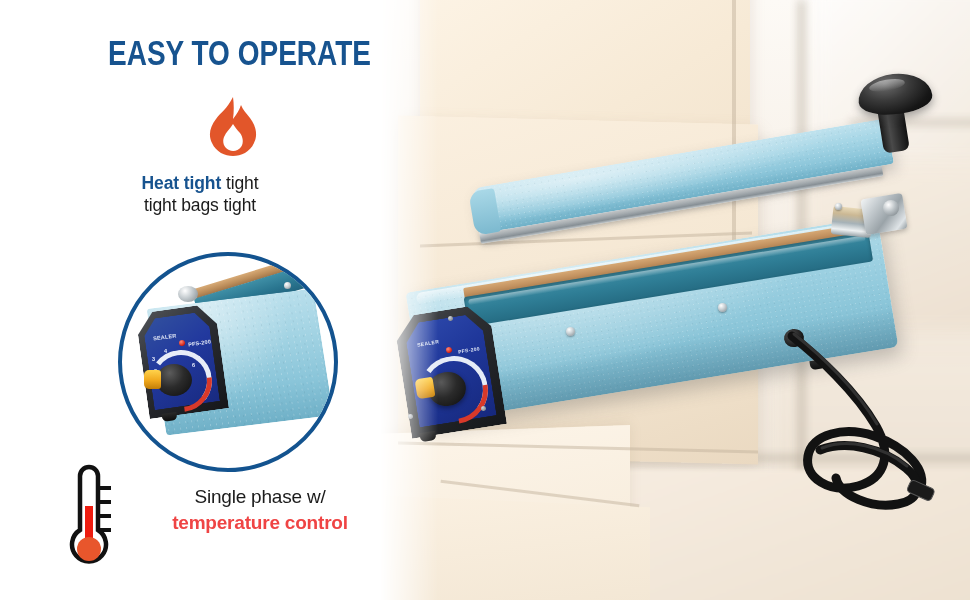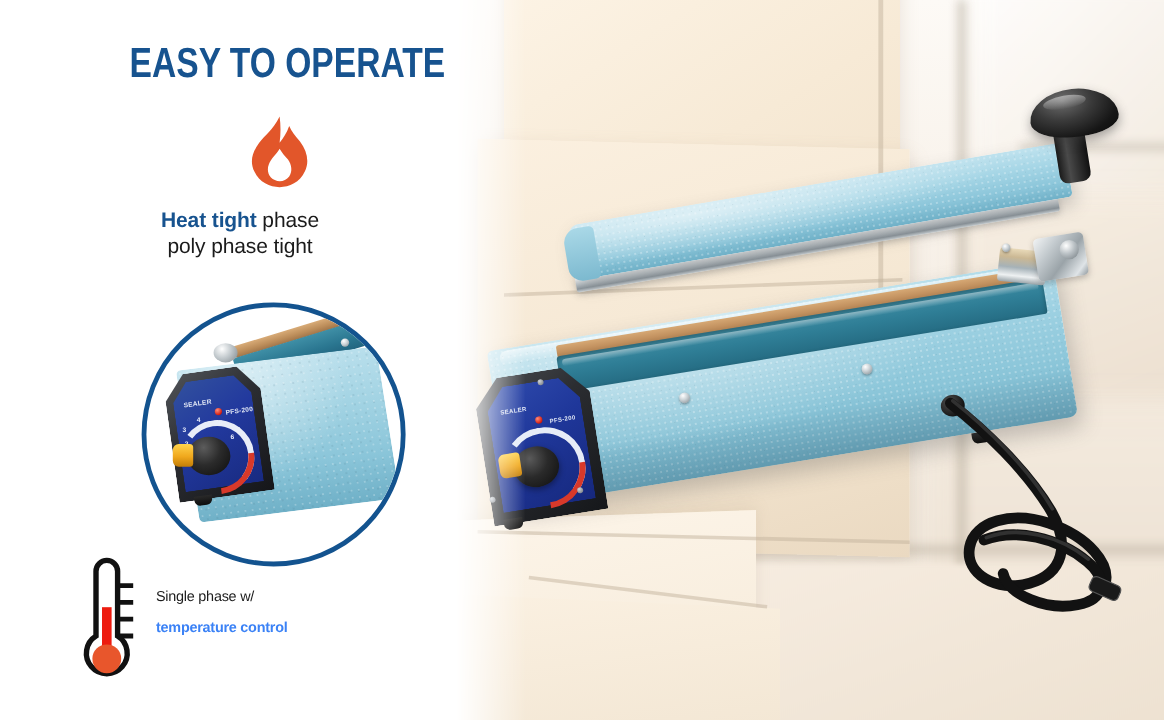--- a/index.html
+++ b/index.html
@@ -575,27 +575,28 @@
 
   .thermo-icon {
     position: absolute;
     left: 66px; top: 462px;
   }
 
   .phase-text {
     position: absolute;
     left: 130px; top: 484px;
     width: 260px;
-    font-size: 12px;
+    text-align: center;
+    font-size: 19px;
     line-height: 26px;
     color: #1b1b1b;
     letter-spacing: -.2px;
   }
   .phase-text .hl {
-    color: #3b82f6;
+    color: #ef4444;
     font-weight: bold;
   }
   .phase-text .ln2 { display: block; }
 </style>
 </head>
 <body>
 
 <div id="banner">
 
   <div class="photo-panel">
@@ -694,22 +695,22 @@
       <path d="M28 2 C 22 14, 16 17, 11 24 C 5 32, 3 40, 7 48
                C 11 57, 20 61, 28 61 C 36 61, 45 57, 49 48
                C 53 40, 51 31, 45 23 C 41 18, 38 15, 36 10
                C 34 16, 31 20, 28 24 C 29 17, 29 9, 28 2 Z" fill="#e2562a"></path>
       <path d="M28 29 C 25 34, 21 37, 19 42 C 17 47, 19 53, 24 55
                C 28 57, 33 56, 36 52 C 39 48, 38 42, 35 38
                C 32 35, 30 32, 28 29 Z" fill="#ffffff"></path>
     </svg>
 
     <div class="heat-text">
-      <span class="hl">Heat tight</span><span> phase</span>
-      <span class="ln2">poly phase tight</span>
+      <span class="hl">Heat tight</span><span> tight</span>
+      <span class="ln2">tight bags tight</span>
     </div>
 
     <div class="inset-circle">
       <div class="inset-photo">
         <div class="ic-ptfe"></div>
         <div class="ic-channel"></div>
         <div class="ic-body">
           <div class="ic-texture"></div>
         </div>
         <div class="ic-hinge"></div>

